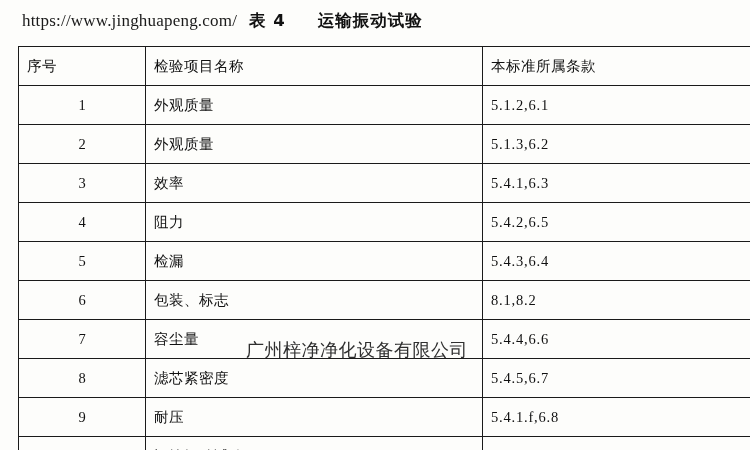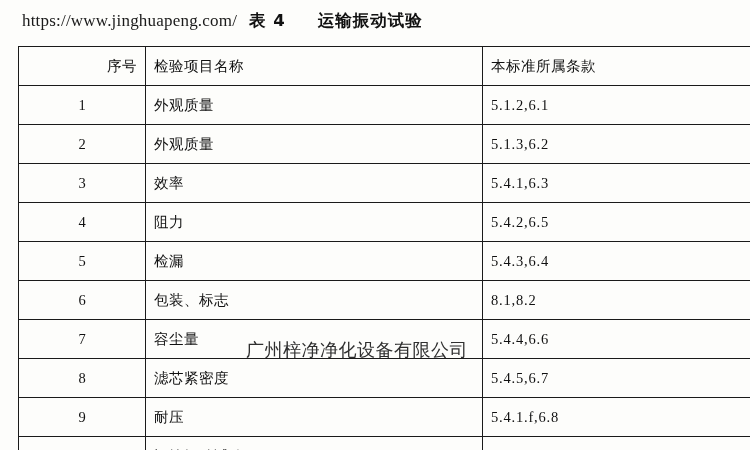--- a/index.html
+++ b/index.html
@@ -64,21 +64,21 @@
   thead th {
     text-align: left;
     font-size: 15px;
     font-family: "DejaVu Sans", "Liberation Sans", sans-serif;
     font-weight: bold;
     letter-spacing: 0.5px;
     height: 34px;
   }
   .col-no {
     width: 110px;
-    text-align: right;
+    text-align: left;
   }
   .col-name {
     width: 320px;
   }
   .col-clause {
     width: 284px;
   }
   td.cell-no {
     text-align: center;
     font-size: 14px;

